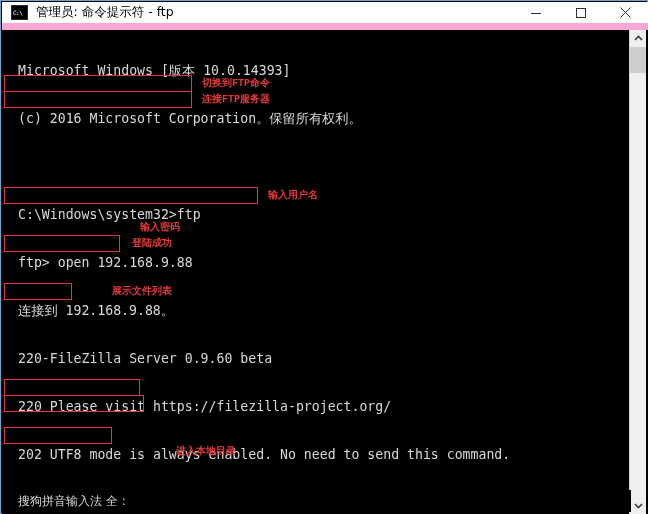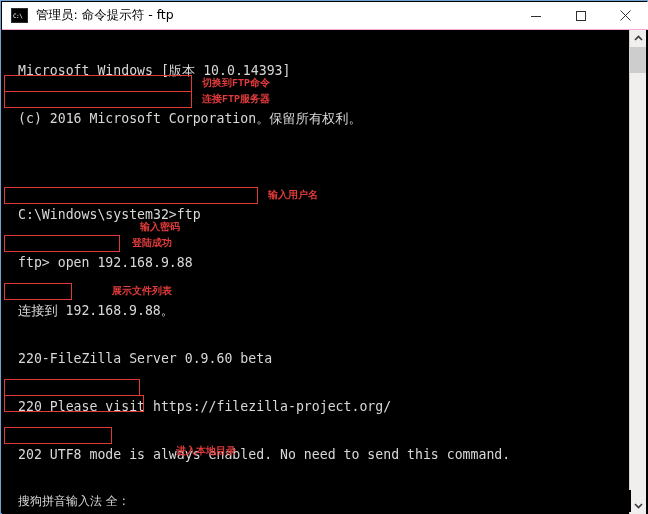--- a/index.html
+++ b/index.html
@@ -30,21 +30,21 @@
   
   .titlebar {
     position: absolute;
     left: 1px; top: 1px;
     width: 646px;
     height: 28px;
     background: #ffffff;
     box-sizing: border-box;
     display: flex;
     align-items: center;
-    border-bottom: 1px solid #f9a8d4;
+    border-bottom: 7px solid #f9a8d4;
   }
   .app-icon {
     width: 17px;
     height: 15px;
     margin-left: 9px;
     margin-right: 8px;
     background: #000000;
     border: 1px solid #2b2b2b;
     box-sizing: border-box;
     position: relative;

